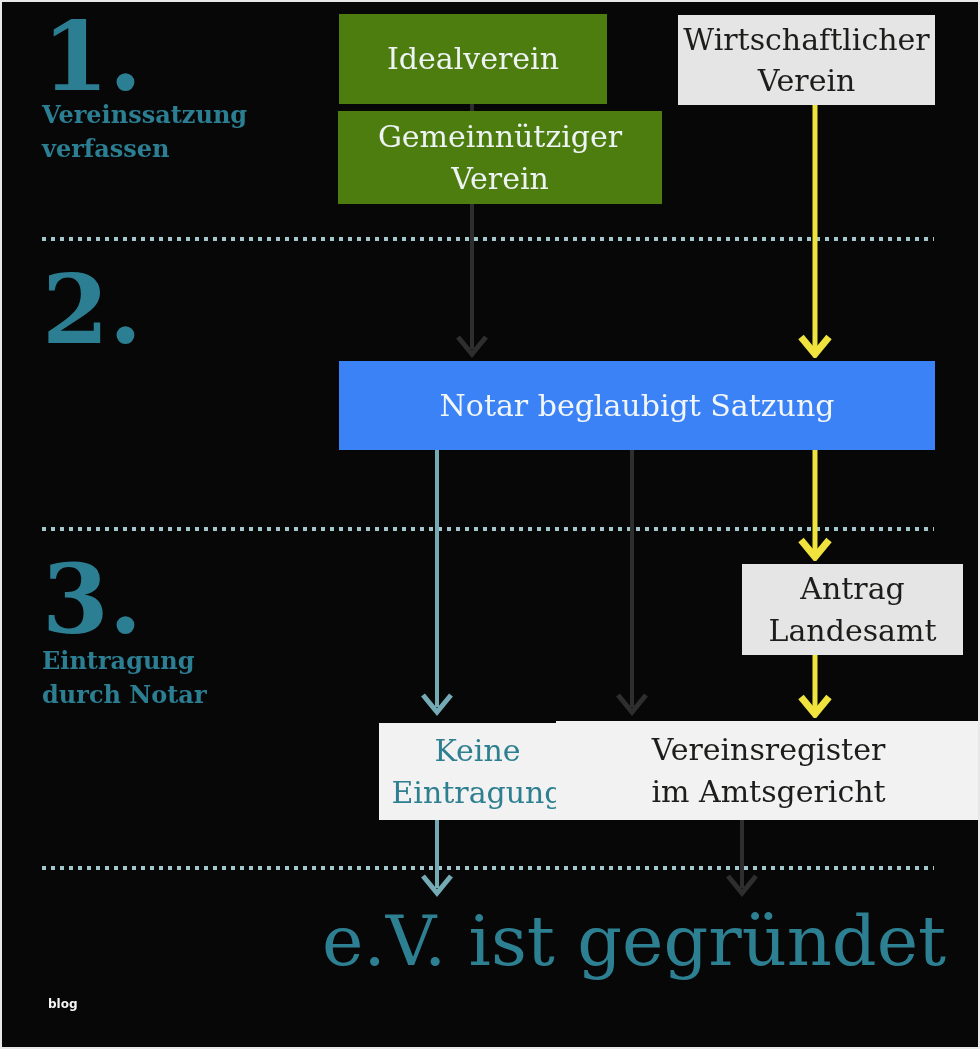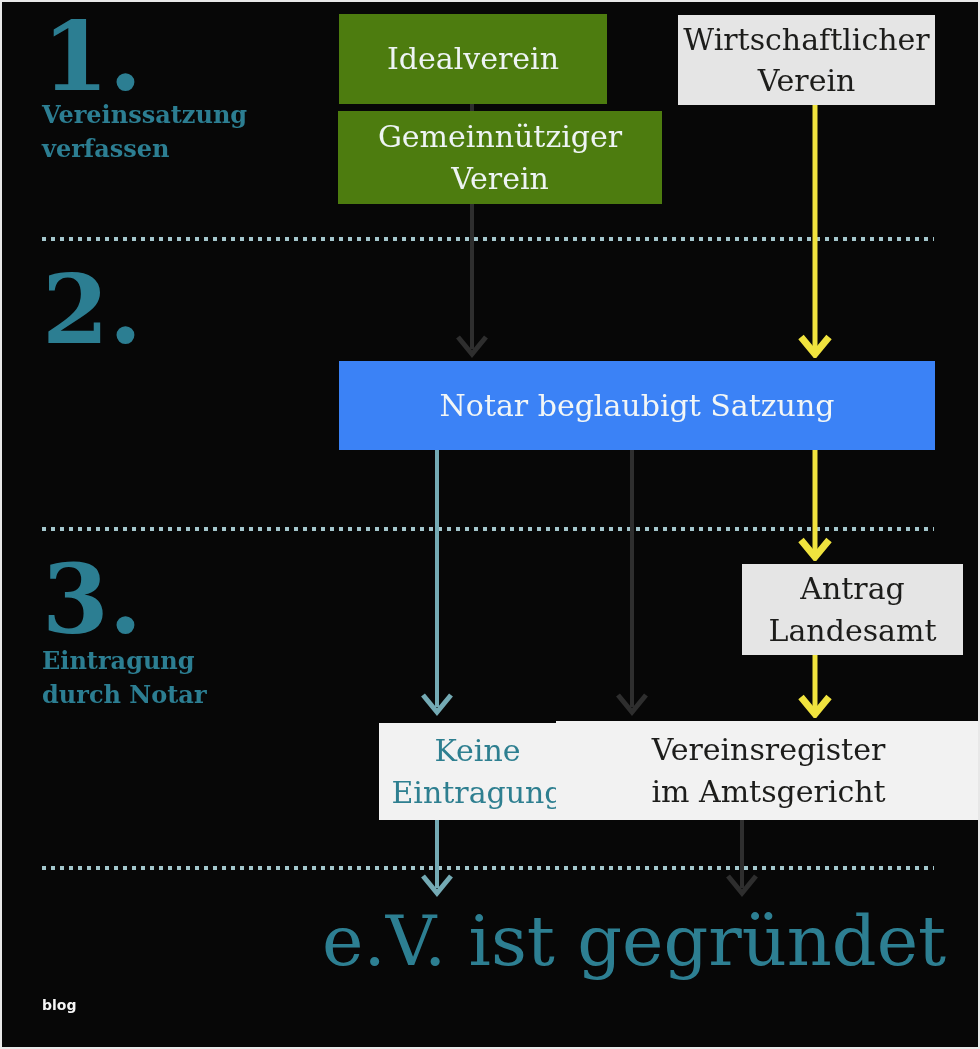--- a/index.html
+++ b/index.html
@@ -88,26 +88,26 @@
     top: 898px;
     width: 576px;
     text-align: right;
     color: #2d7f92;
     font-size: 70px;
     white-space: nowrap;
     z-index: 2;
   }
   .watermark {
     position: absolute;
-    left: 40px;
+    left: 46px;
     top: 995px;
     color: #f5f5f5;
     font-family: "DejaVu Sans", "Liberation Sans", sans-serif;
     font-weight: bold;
-    font-size: 14px;
+    font-size: 12px;
     z-index: 2;
   }
 </style>
 </head>
 <body>
 
 <div class="canvas">
 
   <div class="divider" id="divider-1"></div>
   <div class="divider" id="divider-2"></div>

